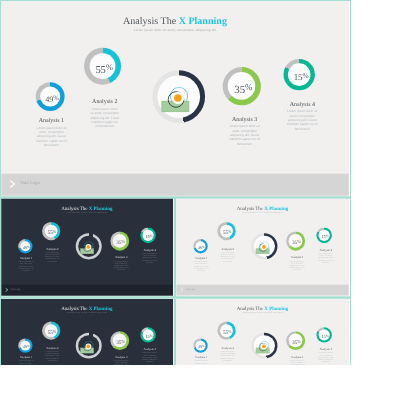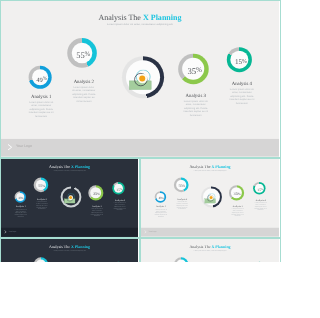--- a/index.html
+++ b/index.html
@@ -1,18 +1,18 @@
 <!DOCTYPE html>
 <html><head>
 <meta charset="utf-8">
 <style>
   html,body{margin:0;padding:0;}
   body{width:281px;height:318px;overflow:hidden;background:#ffffff;
        font-family:"Liberation Sans",sans-serif;-webkit-font-smoothing:antialiased;text-rendering:geometricPrecision;}
-  .page{position:relative;width:281px;height:262px;overflow:hidden;background:#fff;}
+  .page{position:relative;width:281px;height:292px;overflow:hidden;background:#fff;}
 
   .frame{position:absolute;box-sizing:border-box;overflow:hidden;}
   .frame>.clip{position:absolute;left:0;top:0;right:0;bottom:0;overflow:hidden;}
 
   
   .canvas{position:absolute;left:0;top:0;width:554px;height:310px;transform-origin:0 0;will-change:opacity;opacity:0.9999;}
   .bg{position:absolute;left:0;top:0;width:554px;height:310px;}
 
   .ttl{position:absolute;text-align:center;font-family:"Liberation Serif",serif;
        white-space:nowrap;font-size:16px;color:#55585c;line-height:1;}

